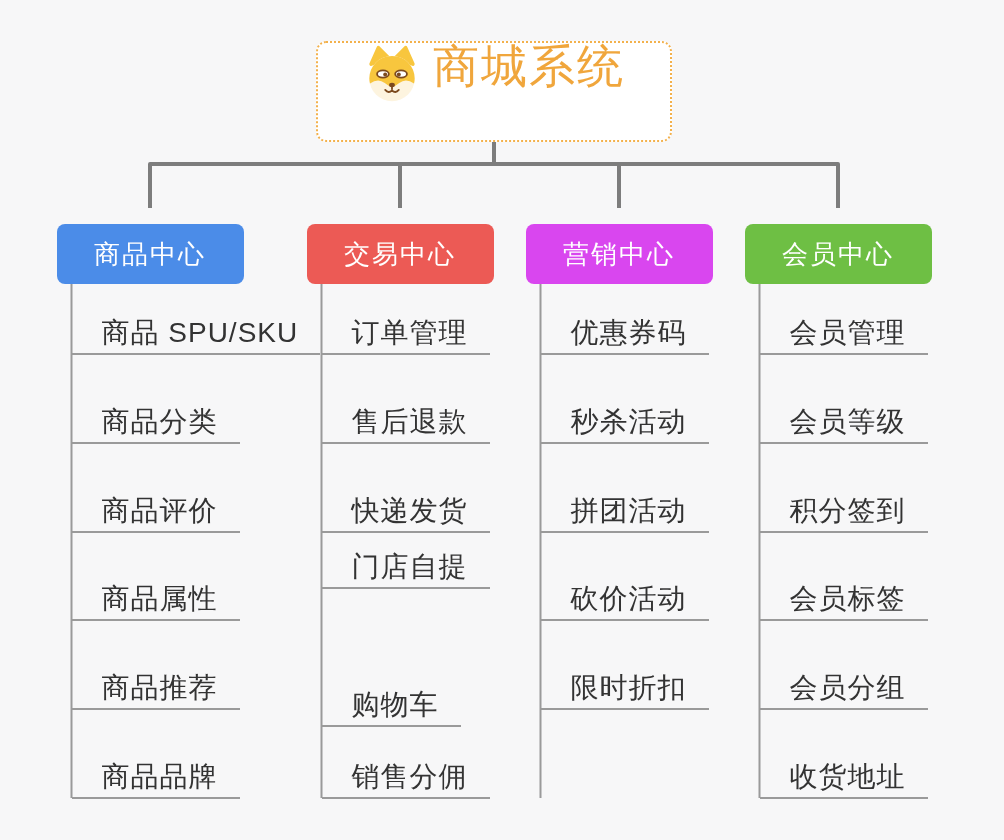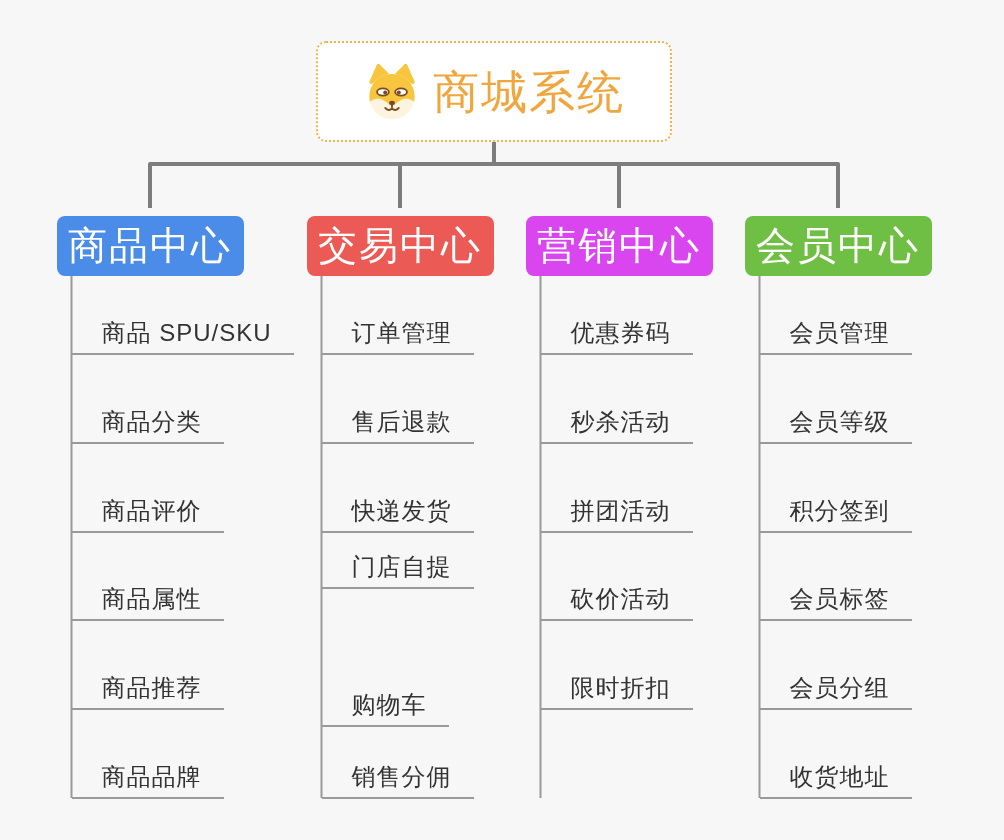--- a/index.html
+++ b/index.html
@@ -14,44 +14,44 @@
   
   #connector-svg{position:absolute;left:0;top:0;width:1004px;height:840px;}
 
   
   .root-node{
     position:absolute;left:316px;top:41px;width:356px;height:101px;
     background:#ffffff;
     border:2px dotted #f3b14c;
     border-radius:10px;
     box-sizing:border-box;
-    display:flex;align-items:center;justify-content:center;gap:12px;
+    display:flex;align-items:flex-start;justify-content:center;gap:12px;
   }
   .root-title{
     font-size:46px;letter-spacing:2px;color:#f0a63c;
     line-height:1;white-space:nowrap;
   }
   .doge{width:58px;height:62px;flex:0 0 auto;}
 
   
   .branch-node{
-    position:absolute;top:216px;width:187px;height:60px;
+    position:absolute;top:224px;width:187px;height:60px;
     border-radius:8px;
-    color:#ffffff;font-size:39px;letter-spacing:2px;
+    color:#ffffff;font-size:26px;letter-spacing:2px;
     display:flex;align-items:center;justify-content:center;
     white-space:nowrap;
   }
 
   
   .leaf{
     position:absolute;
     box-sizing:border-box;
     padding:0 22px 4px 30px;
     border-bottom:2px solid #9a9a9a;
-    font-size:24px;line-height:32px;letter-spacing:1px;
+    font-size:28px;line-height:32px;letter-spacing:1px;
     color:#333333;white-space:nowrap;
   }
 </style>
 </head>
 <body>
 
 <div id="stage">
 
   <svg id="connector-svg" viewBox="0 0 1004 840" xmlns="http://www.w3.org/2000/svg">
       <path d="M494,142 L494,164" stroke="#7d7d7d" stroke-width="4" fill="none" stroke-linejoin="round"></path>

